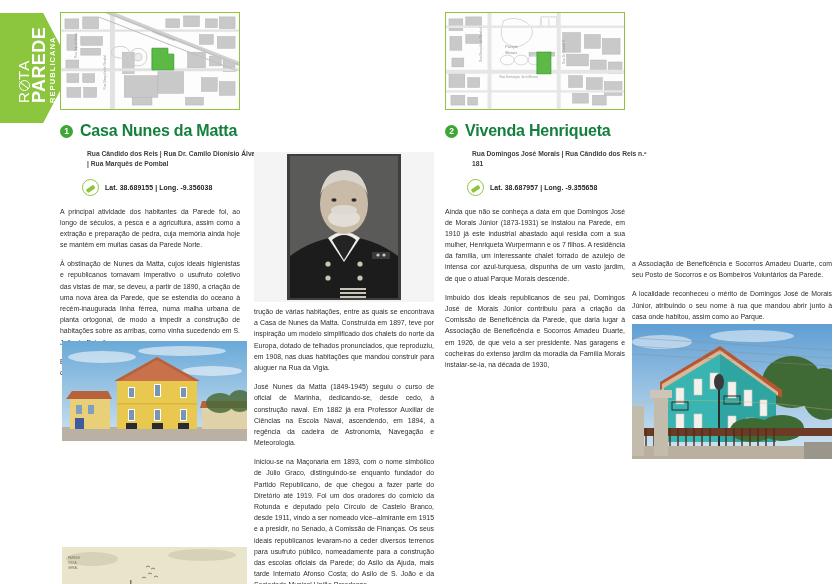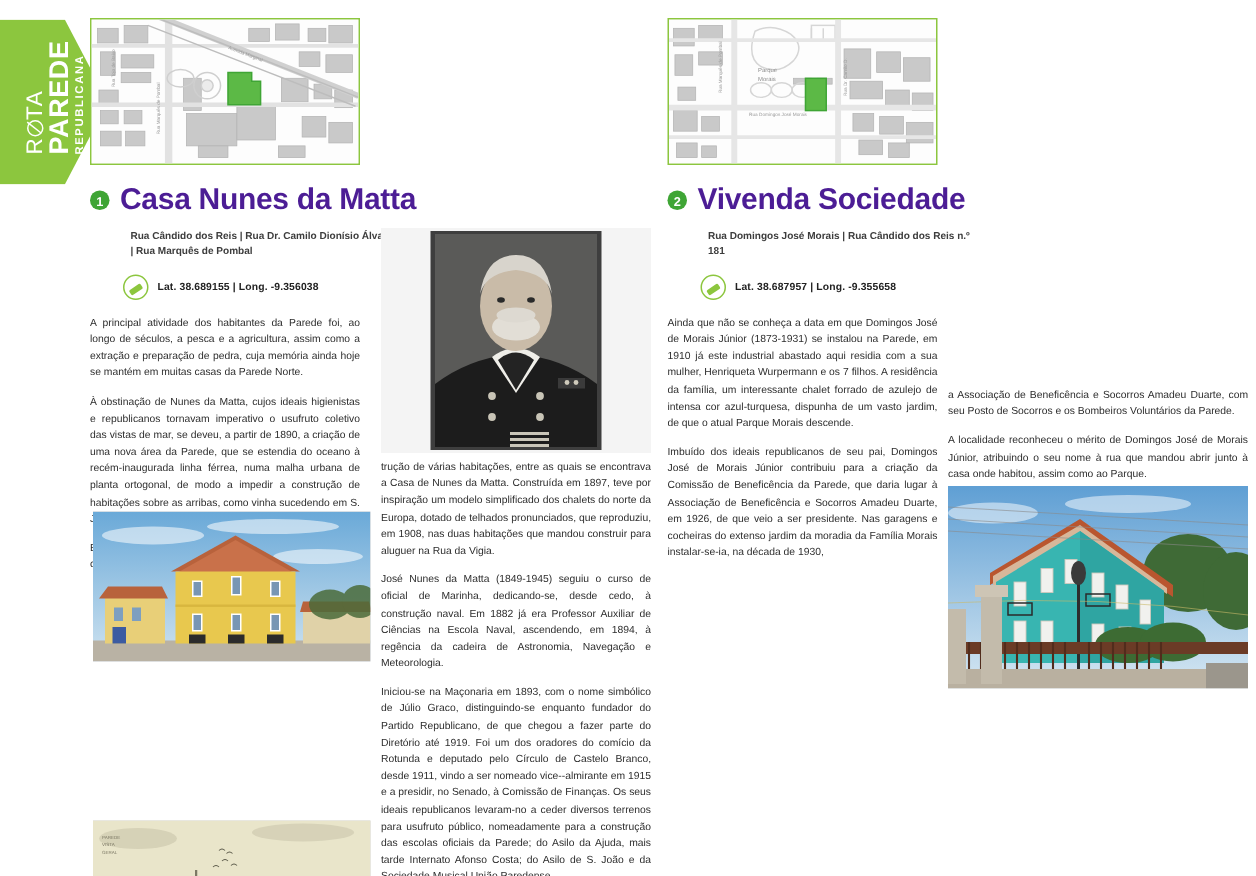--- a/index.html
+++ b/index.html
@@ -115,23 +115,23 @@
     background: #3fa535;
     color: #fff;
     font-size: 8.5px;
     font-weight: 700;
     display: flex;
     align-items: center;
     justify-content: center;
     flex: 0 0 auto;
   }
   .poi-title {
-    font-size: 20px;
+    font-size: 16px;
     font-weight: 700;
-    color: #4c1d95;
+    color: #15803d;
     letter-spacing: -0.2px;
     line-height: 1.05;
   }
 
   .addr {
     margin-top: 9px;
     margin-left: 27px;
     font-size: 6.7px;
     font-weight: 700;
     color: #3d3d3d;
@@ -490,21 +490,21 @@
         <text x="60" y="36" fill="#8f8f8f" font-size="4" font-family="Liberation Sans, sans-serif">Parque</text>
         <text x="60" y="42" fill="#8f8f8f" font-size="4" font-family="Liberation Sans, sans-serif">Morais</text>
         <text x="36" y="50" fill="#9a9a9a" font-size="3.2" font-family="Liberation Sans, sans-serif" transform="rotate(-90 36 50)">Rua Marquês de Pombal</text>
         <text x="120" y="52" fill="#9a9a9a" font-size="3.2" font-family="Liberation Sans, sans-serif" transform="rotate(-90 120 52)">Rua Dr. Camilo D.</text>
         <text x="54" y="66" fill="#9a9a9a" font-size="3.2" font-family="Liberation Sans, sans-serif">Rua Domingos José Morais</text>
       </svg>
     </div>
 
     <div class="head-row">
       <div class="num-badge">2</div>
-      <div class="poi-title">Vivenda Sociedade</div>
+      <div class="poi-title">Vivenda Henriqueta</div>
     </div>
 
     <div class="addr">Rua Domingos José Morais | Rua Cândido dos Reis n.º 181</div>
 
     <div class="coord-row">
       <span class="pin-ico"></span>
       <span class="coord-txt">Lat. 38.687957 | Long. -9.355658</span>
     </div>
 
     <div class="body-col">

